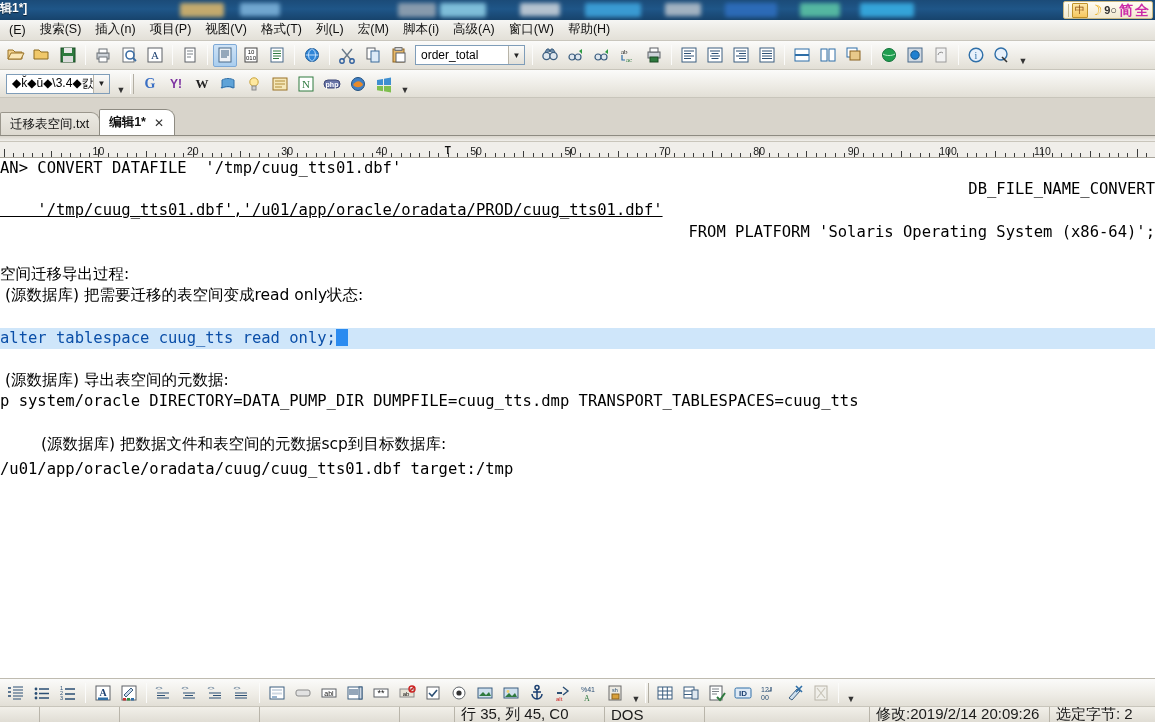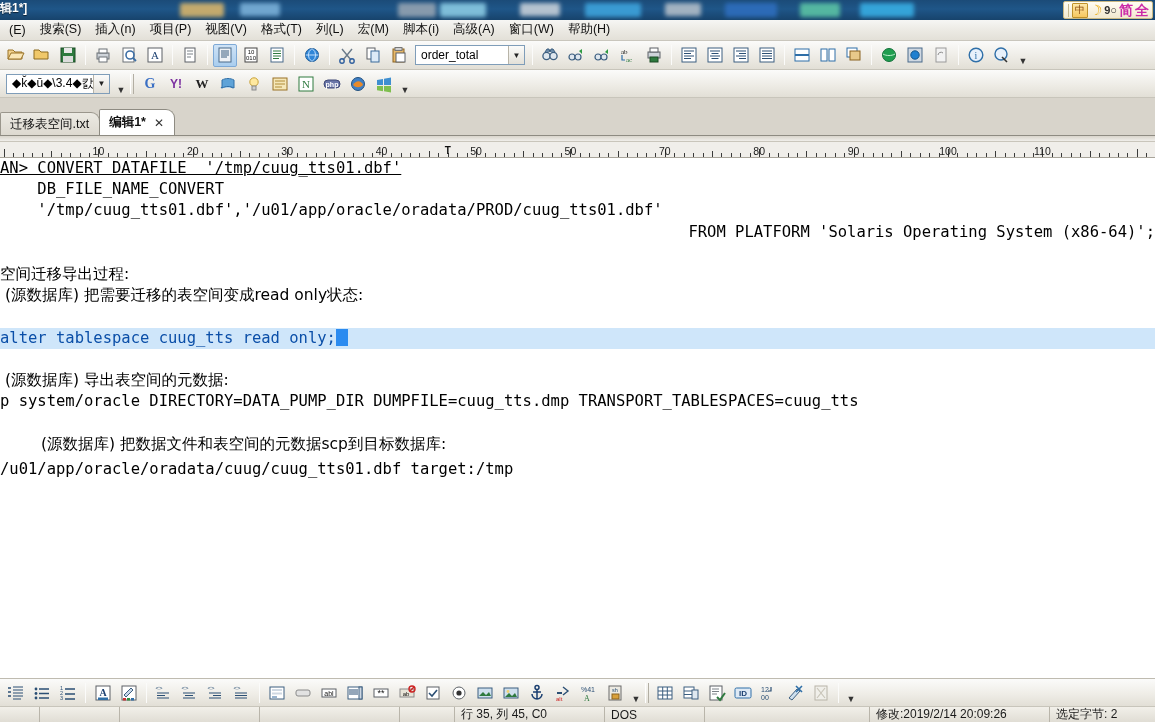--- a/index.html
+++ b/index.html
@@ -184,21 +184,21 @@
     border-top: 1px solid #bfbbb0;
     display: flex; align-items: center; padding-left: 3px;
   }
 
   
   .statusbar {
     position: absolute; left: 0; top: 706px; width: 1155px; height: 16px;
     background: linear-gradient(180deg,#f2f0ea,#e0ddd4);
     border-top: 1px solid #c8c5bb;
     display: flex; align-items: center;
-    font-size: 12px; color: #1a1a1a;
+    font-size: 15px; color: #1a1a1a;
   }
   .sb-cell {
     height: 15px; display: flex; align-items: center;
     padding: 0 6px; border-right: 1px solid #b9b5aa;
     white-space: nowrap; overflow: hidden;
   }
   .sb-grow { flex: 1; border-right: 1px solid #b9b5aa; }
 
   
   .ic { display: block; }
@@ -669,23 +669,23 @@
         <div class="tick-lbl" style="left:664.8px">70</div>
         <div class="tick-lbl" style="left:759.2px">80</div>
         <div class="tick-lbl" style="left:853.6px">90</div>
         <div class="tick-lbl" style="left:948.0px">100</div>
         <div class="tick-lbl" style="left:1042.4px">110</div>
         <div class="tabstop" style="left:447.7px">T</div>
       </div>
   </div>
 
   <div class="editor" id="editor">
-      <div class="code-line" style="top: 0px; text-decoration: underline;"><span>AN&gt; CONVERT DATAFILE  '/tmp/cuug_tts01.dbf'</span></div>
-      <div class="code-line" style="top: 21.2px;"><span>    DB_FILE_NAME_CONVERT</span></div>
-      <div class="code-line" style="top: 42.4px;"><span>    '/tmp/cuug_tts01.dbf','/u01/app/oracle/oradata/PROD/cuug_tts01.dbf'</span></div>
+      <div class="code-line" style="top: 0px;"><span>AN&gt; CONVERT DATAFILE  '/tmp/cuug_tts01.dbf'</span></div>
+      <div class="code-line" style="top: 21.2px; text-align: right;"><span>    DB_FILE_NAME_CONVERT</span></div>
+      <div class="code-line" style="top: 42.4px; text-decoration: underline;"><span>    '/tmp/cuug_tts01.dbf','/u01/app/oracle/oradata/PROD/cuug_tts01.dbf'</span></div>
       <div class="code-line" style="top: 63.6px; text-align: right;"><span>    FROM PLATFORM 'Solaris Operating System (x86-64)';</span></div>
       <div class="code-line" style="top: 84.8px;"><span></span></div>
       <div class="code-line cjk" style="top: 106px;"><span>空间迁移导出过程:</span></div>
       <div class="code-line cjk" style="top: 127.2px;"><span> (源数据库) 把需要迁移的表空间变成read only状态:</span></div>
       <div class="code-line" style="top: 148.4px;"><span></span></div>
       <div class="code-line hl" style="top: 169.6px;"><span>alter tablespace cuug_tts read only;</span><span class="caret"></span></div>
       <div class="code-line" style="top: 190.8px;"><span></span></div>
       <div class="code-line" style="top: 233.2px;"><span>p system/oracle DIRECTORY=DATA_PUMP_DIR DUMPFILE=cuug_tts.dmp TRANSPORT_TABLESPACES=cuug_tts</span></div>
       <div class="code-line cjk" style="top: 212px;"><span> (源数据库) 导出表空间的元数据:</span></div>
       <div class="code-line" style="top: 254.4px;"><span></span></div>

